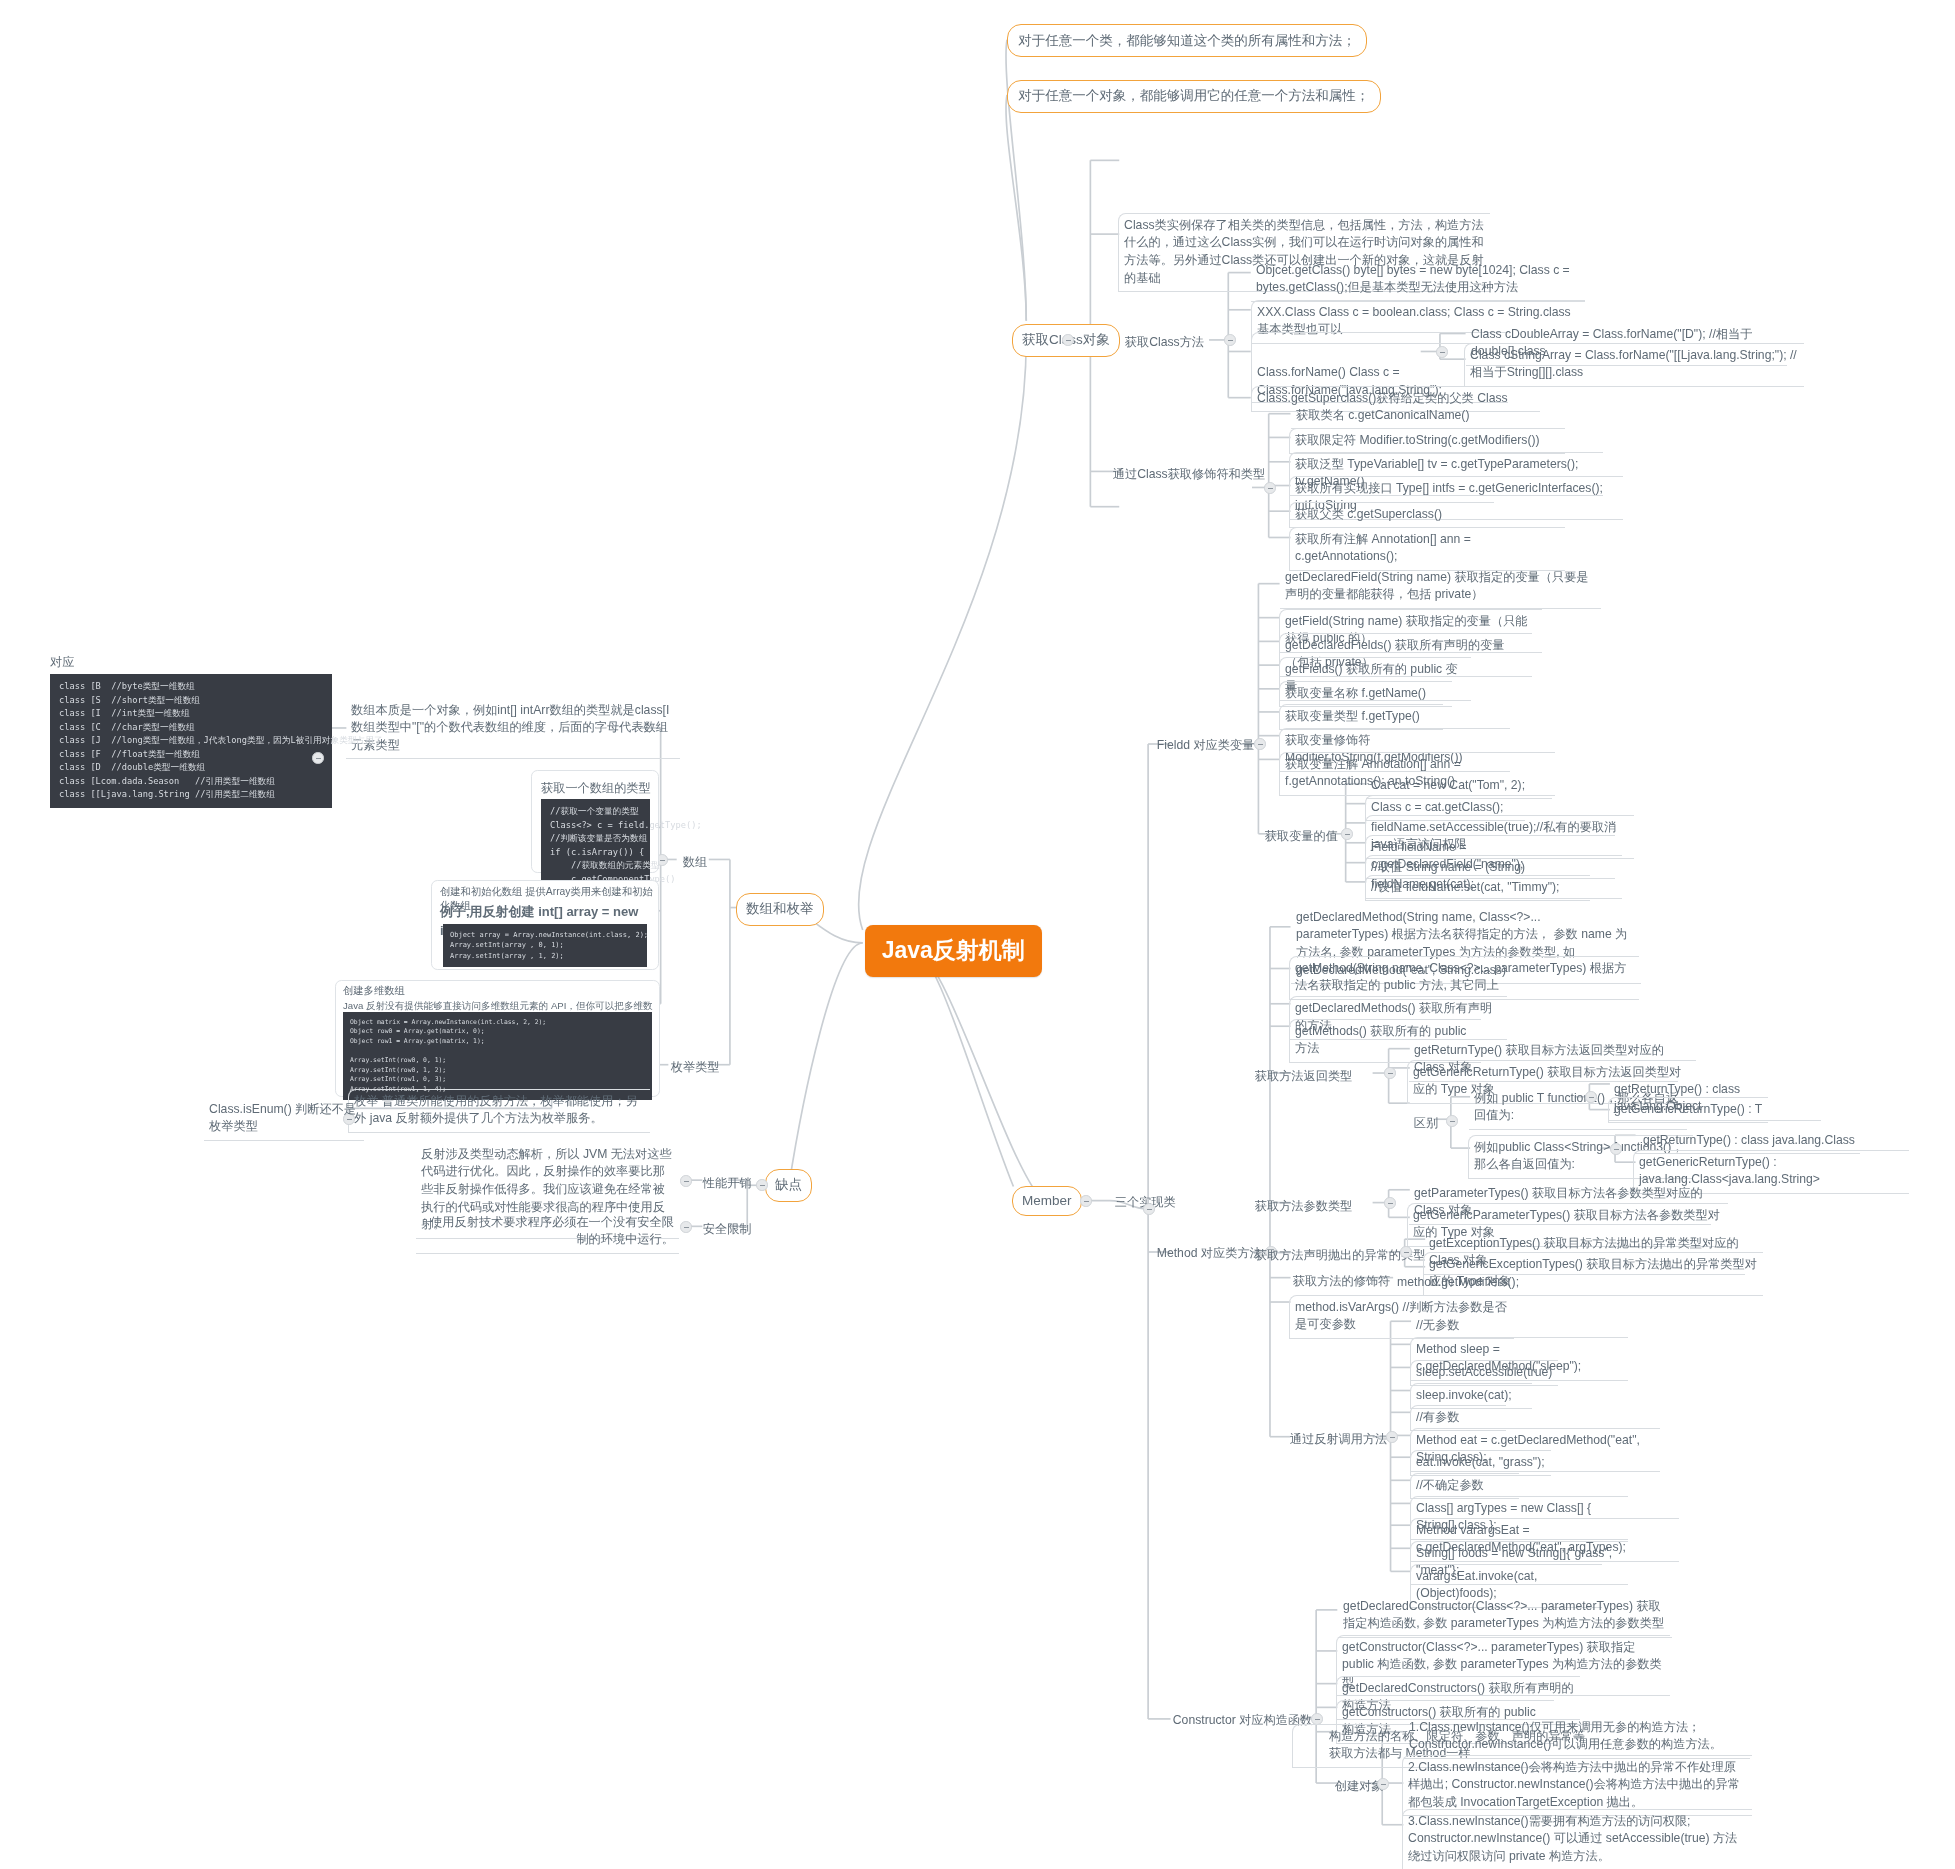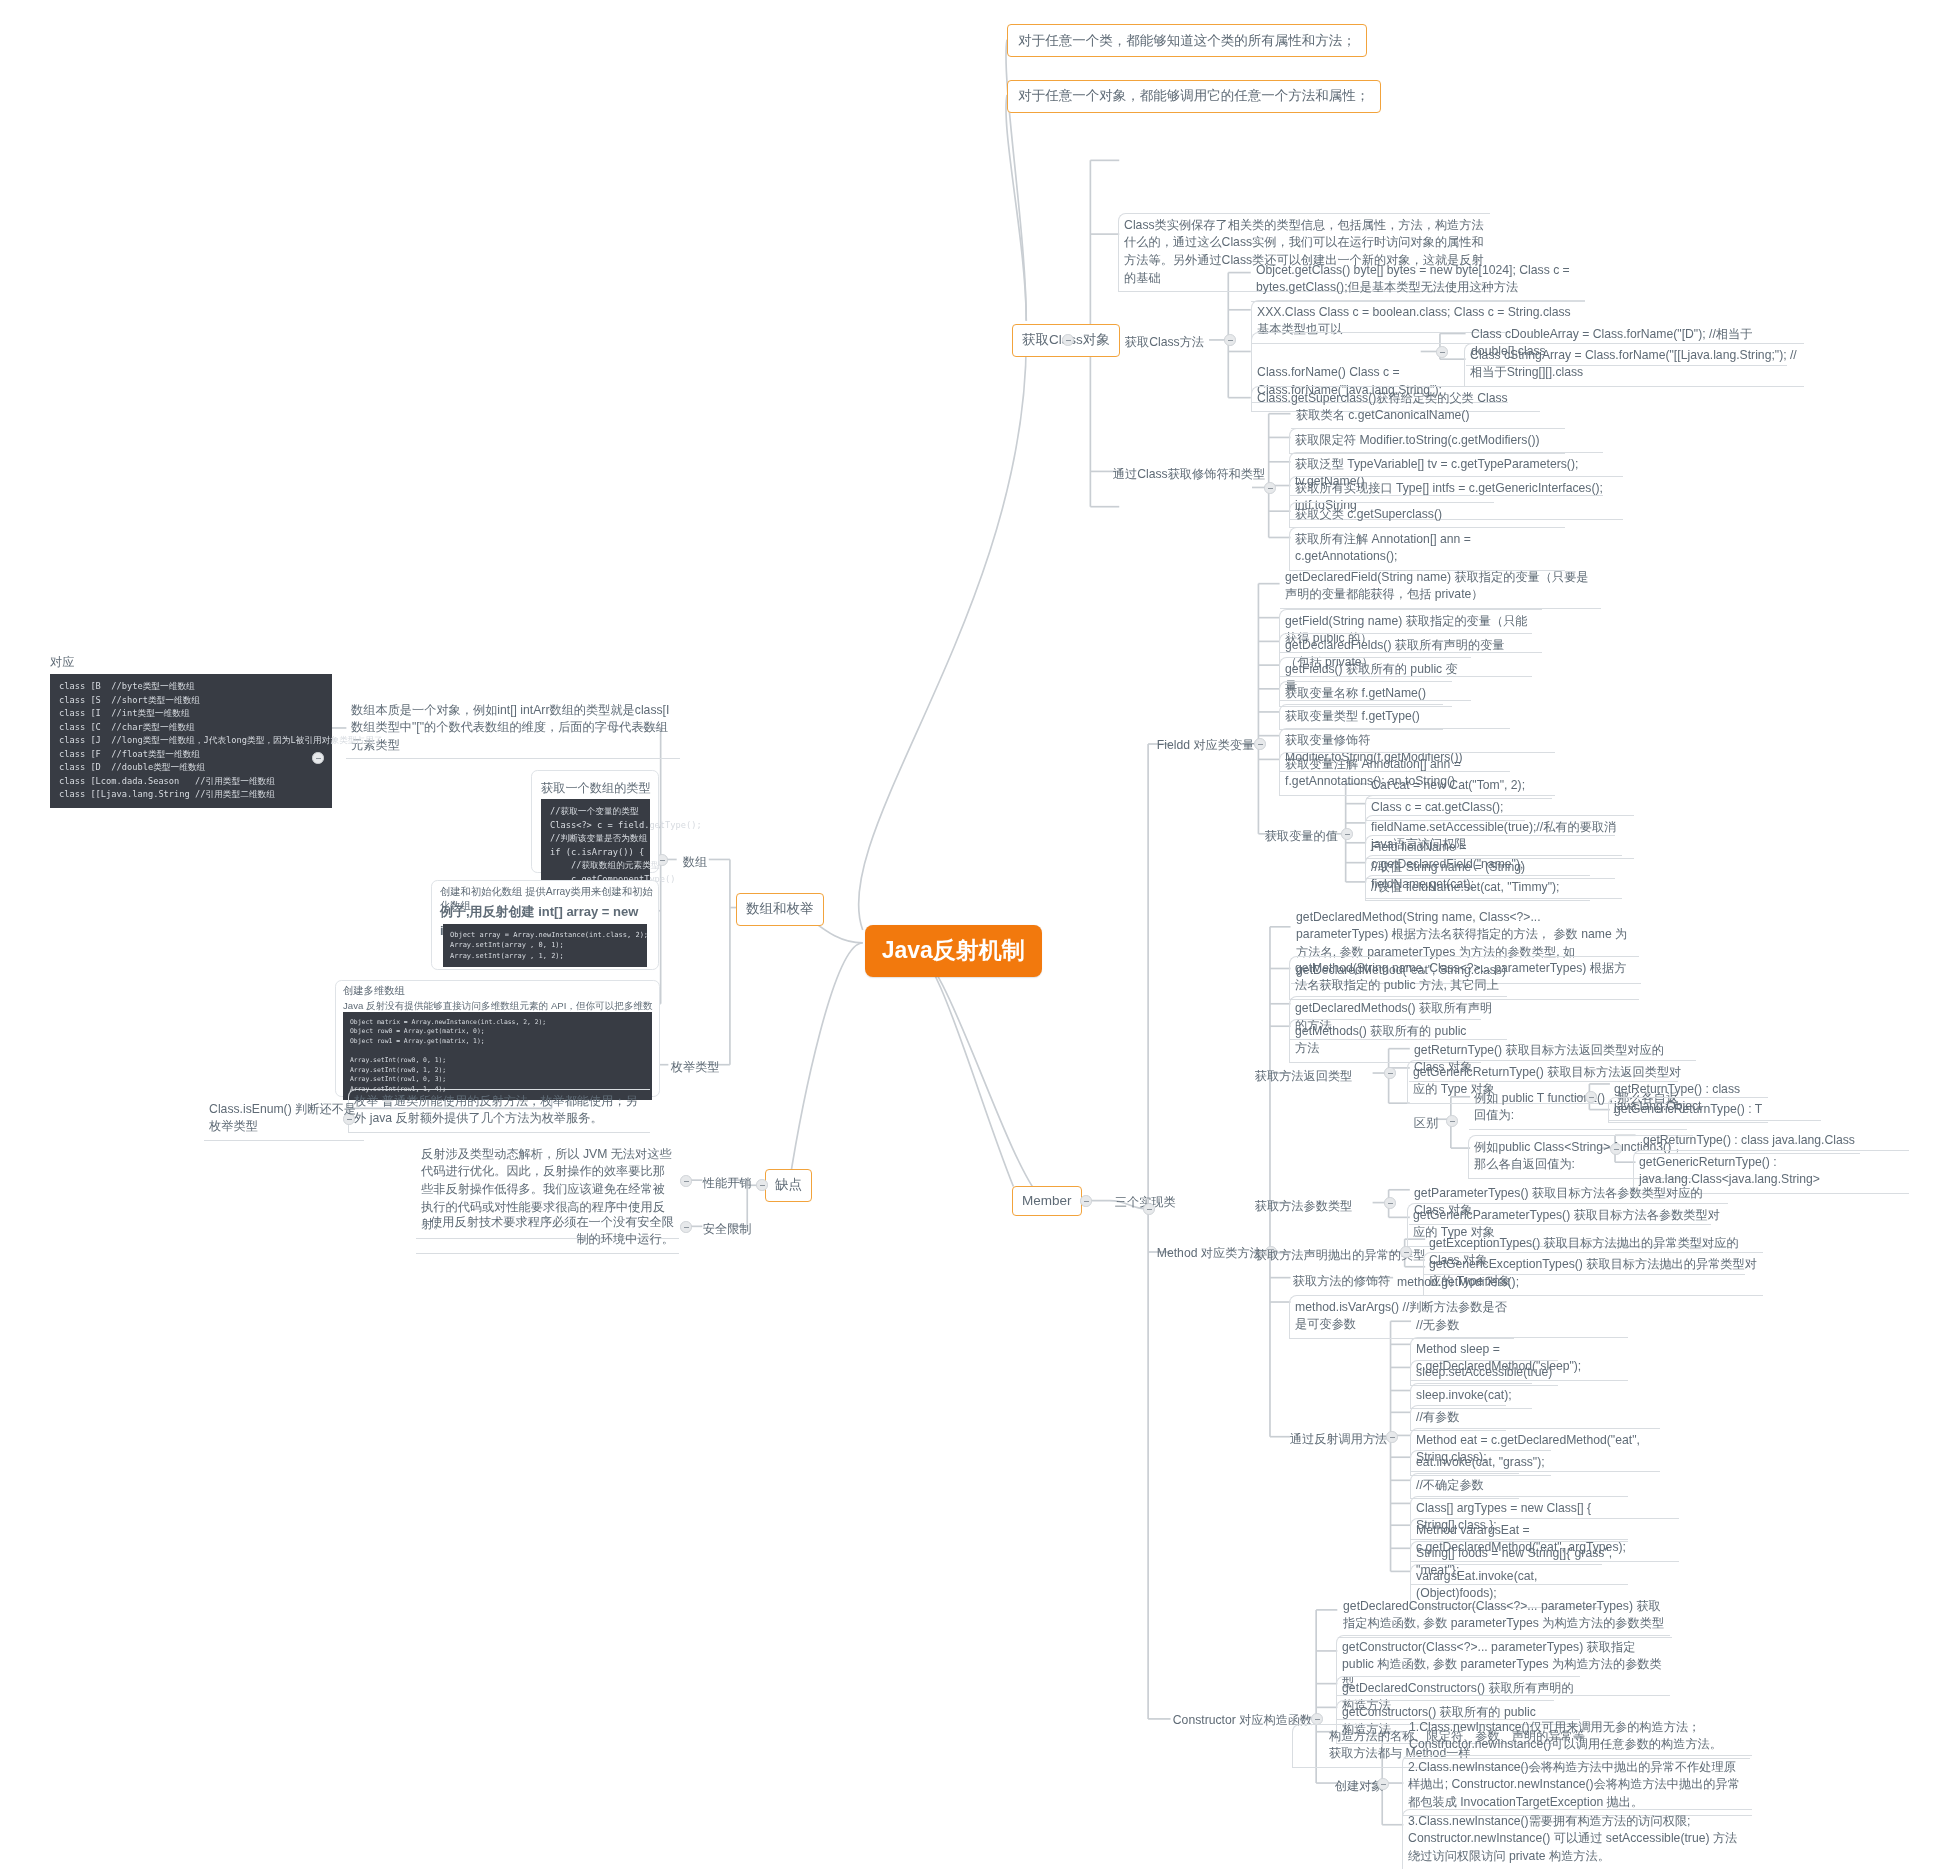--- a/index.html
+++ b/index.html
@@ -42,21 +42,21 @@
     font-size:12.2px;
     line-height:1.4;
     color:#5f6b76;
     padding:1.9px 3.8px;
   }
 
   
   .lvl1 {
     position:absolute;
     border:1.3px solid #f2a33c;
-    border-radius:4px;
+    border-radius:14px;
     background:#ffffff;
     color:#5f6b76;
     font-size:13.5px;
     padding:6.4px 9px;
     text-align:center;
     white-space:nowrap;
   }
 
   
   .root {

